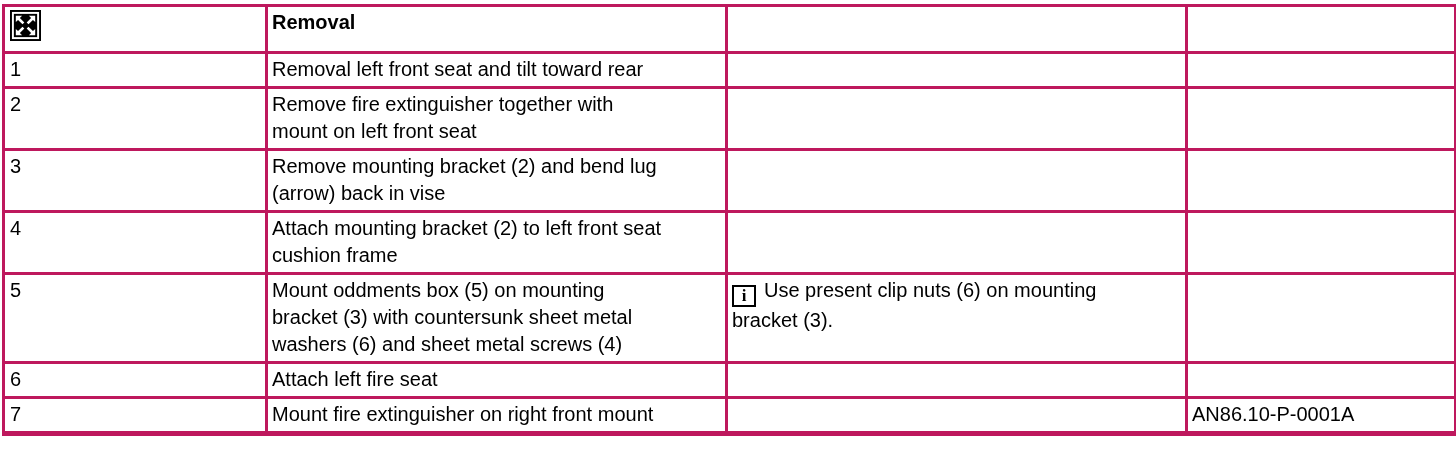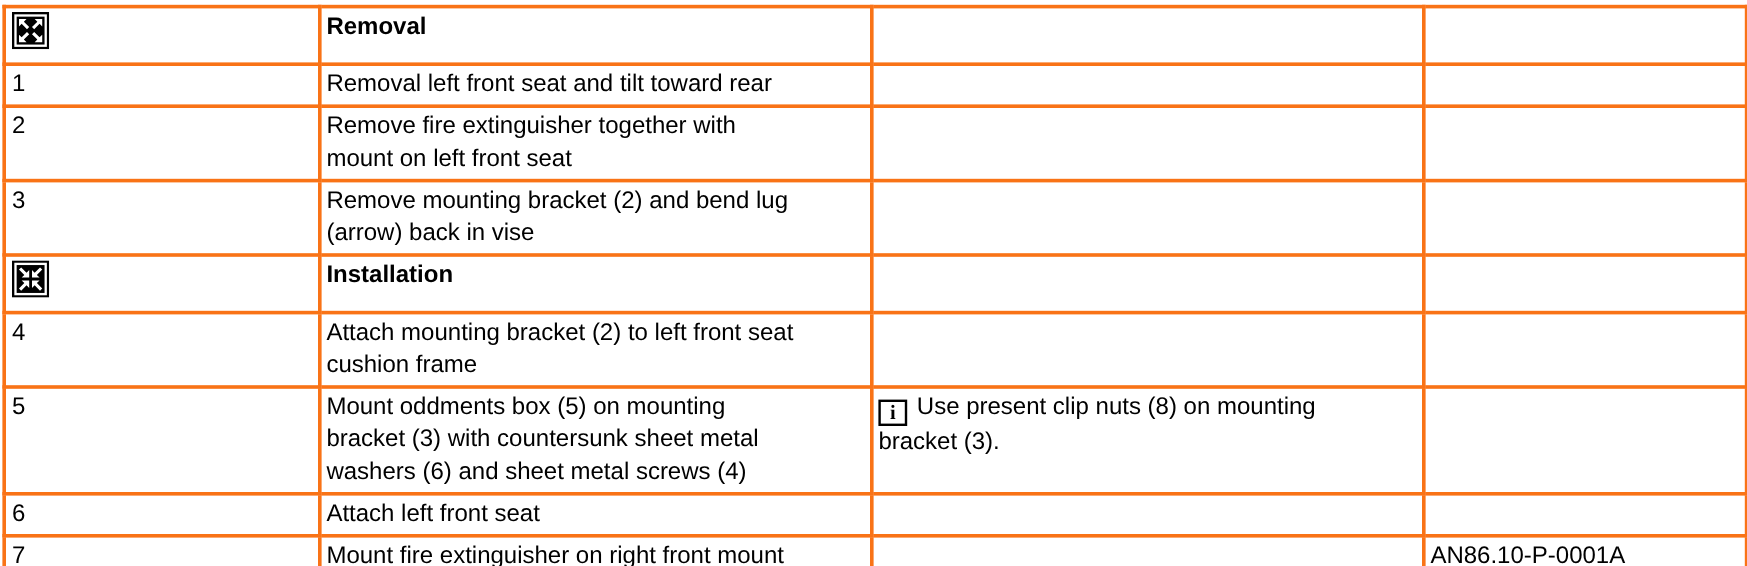--- a/index.html
+++ b/index.html
@@ -11,21 +11,21 @@
     color: #000000;
   }
   .doc-table {
     border-collapse: collapse;
     table-layout: fixed;
     width: 1452px;
     margin: 4px 0 0 2px;
     border: 3px solid #000000;
   }
   .doc-table td {
-    border: 3px solid #f97316;
+    border: 3px solid #be185d;
     vertical-align: top;
     padding: 2px 4px 3px 4px;
     font-size: 20px;
     line-height: 27px;
     overflow: hidden;
   }
   .doc-table tr:last-child td { border-bottom-width: 5px; }
   .col-num  { width: 263px; }
   .col-desc { width: 460px; }
   .col-note { width: 460px; }
@@ -133,47 +133,20 @@
     <td>
       <span class="pre"></span>
     </td>
     <td>
       <span></span>
     </td>
   </tr>
       <tr class="row-min">
     <td>
       
-      <span class="sym">
-        <svg viewBox="0 0 32 32" width="31" height="31" xmlns="http://www.w3.org/2000/svg">
-          <rect x="1" y="1" width="30" height="30" fill="#ffffff" stroke="#000000" stroke-width="2"></rect>
-          <rect x="4" y="4" width="24" height="24" fill="#000000"></rect>
-          <g fill="#ffffff">
-            <path d="M14.8 14.8 V8.3 L12.5 10.6 L7.9 6 L6 7.9 L10.6 12.5 L8.3 14.8 Z"></path>
-            <path d="M14.8 14.8 V8.3 L12.5 10.6 L7.9 6 L6 7.9 L10.6 12.5 L8.3 14.8 Z" transform="rotate(90 16 16)"></path>
-            <path d="M14.8 14.8 V8.3 L12.5 10.6 L7.9 6 L6 7.9 L10.6 12.5 L8.3 14.8 Z" transform="rotate(180 16 16)"></path>
-            <path d="M14.8 14.8 V8.3 L12.5 10.6 L7.9 6 L6 7.9 L10.6 12.5 L8.3 14.8 Z" transform="rotate(270 16 16)"></path>
-          </g>
-        </svg>
-      </span>
-      <span class="num"></span>
-    </td>
-    <td>
-      <span class="pre bold">Installation</span>
-    </td>
-    <td>
-      <span class="pre"></span>
-    </td>
-    <td>
-      <span></span>
-    </td>
-  </tr>
-      <tr class="row-min">
-    <td>
-      
       
       <span class="num">4</span>
     </td>
     <td>
       <span class="pre">Attach mounting bracket (2) to left front seat
 cushion frame</span>
     </td>
     <td>
       <span class="pre"></span>
     </td>
@@ -186,35 +159,35 @@
       
       
       <span class="num">5</span>
     </td>
     <td>
       <span class="pre">Mount oddments box (5) on mounting
 bracket (3) with countersunk sheet metal
 washers (6) and sheet metal screws (4)</span>
     </td>
     <td>
-      <span class="info-box">i</span><span class="pre">Use present clip nuts (8) on mounting
+      <span class="info-box">i</span><span class="pre">Use present clip nuts (6) on mounting
 bracket (3).</span>
     </td>
     <td>
       <span></span>
     </td>
   </tr>
       <tr class="row-min">
     <td>
       
       
       <span class="num">6</span>
     </td>
     <td>
-      <span class="pre">Attach left front seat</span>
+      <span class="pre">Attach left fire seat</span>
     </td>
     <td>
       <span class="pre"></span>
     </td>
     <td>
       <span></span>
     </td>
   </tr>
       <tr class="row-min">
     <td>

